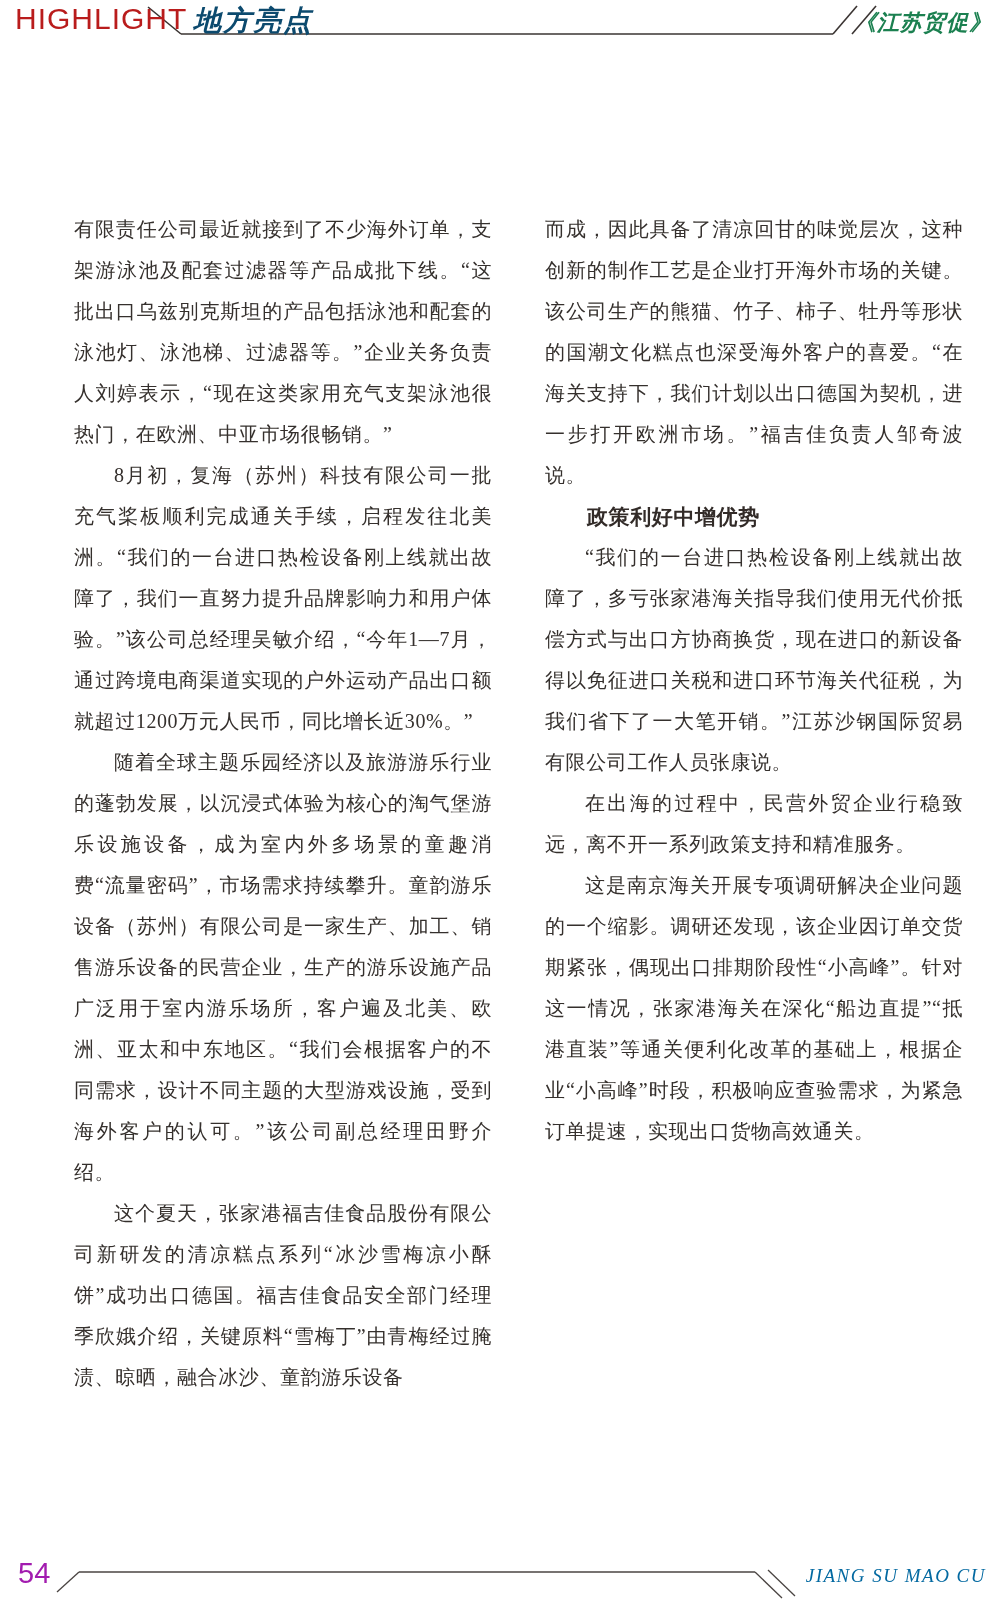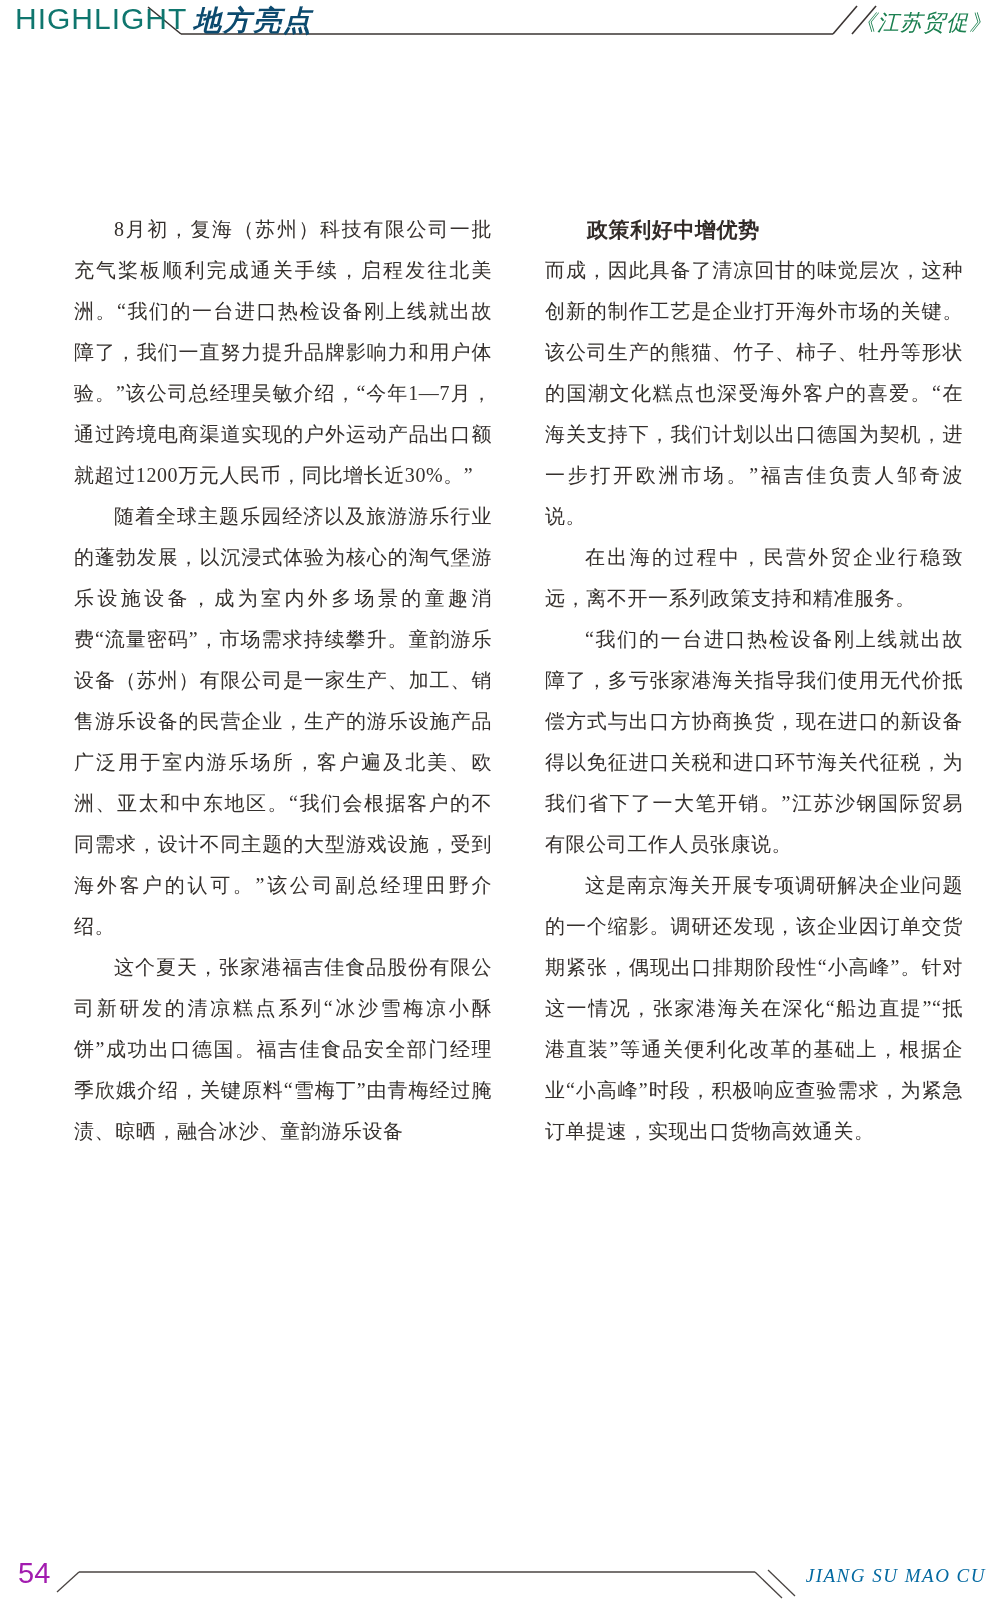--- a/index.html
+++ b/index.html
@@ -22,38 +22,38 @@
     top: 0; left: 0;
     width: 1000px; height: 60px;
   }
   .header svg { position: absolute; top: 0; left: 0; }
   .hl-en {
     position: absolute;
     left: 15px; top: 2px;
     font-family: "Liberation Sans", sans-serif;
     font-size: 30px;
     letter-spacing: 1px;
-    color: #0f766e;
+    color: #b91c1c;
   }
   .hl-cn {
     position: absolute;
     left: 193px; top: 2px;
     font-family: "DejaVu Serif", serif;
     font-size: 28px;
     font-weight: bold;
     font-style: italic;
     color: #0c4a6e;
     letter-spacing: 2px;
   }
   .mag-cn {
     position: absolute;
     right: 8px; top: 8px;
     font-family: "DejaVu Serif", serif;
     font-size: 22px;
-    font-weight: normal;
+    font-weight: bold;
     font-style: italic;
     color: #1b8050;
     letter-spacing: 1px;
   }
 
   
   .column {
     position: absolute;
     top: 209px;
     width: 418px;
@@ -111,29 +111,30 @@
       <line x1="181" y1="34" x2="833" y2="34" stroke="#3a3432" stroke-width="1.6"></line>
       <line x1="833" y1="34" x2="857" y2="6" stroke="#3a3432" stroke-width="1.6"></line>
       <line x1="852" y1="34" x2="876" y2="6" stroke="#3a3432" stroke-width="1.6"></line>
     </svg>
     <div class="hl-en">HIGHLIGHT</div>
     <div class="hl-cn">地方亮点</div>
     <div class="mag-cn">《江苏贸促》</div>
   </div>
 
   <div class="column column-left">
+      <p class="para plain">有限责任公司最近就接到了不少海外订单，支架游泳池及配套过滤器等产品成批下线。“这批出口乌兹别克斯坦的产品包括泳池和配套的泳池灯、泳池梯、过滤器等。”企业关务负责人刘婷表示，“现在这类家用充气支架泳池很热门，在欧洲、中亚市场很畅销。”</p>
       <p class="para indent">8月初，复海（苏州）科技有限公司一批充气桨板顺利完成通关手续，启程发往北美洲。“我们的一台进口热检设备刚上线就出故障了，我们一直努力提升品牌影响力和用户体验。”该公司总经理吴敏介绍，“今年1—7月，通过跨境电商渠道实现的户外运动产品出口额就超过1200万元人民币，同比增长近30%。”</p>
       <p class="para indent">随着全球主题乐园经济以及旅游游乐行业的蓬勃发展，以沉浸式体验为核心的淘气堡游乐设施设备，成为室内外多场景的童趣消费“流量密码”，市场需求持续攀升。童韵游乐设备（苏州）有限公司是一家生产、加工、销售游乐设备的民营企业，生产的游乐设施产品广泛用于室内游乐场所，客户遍及北美、欧洲、亚太和中东地区。“我们会根据客户的不同需求，设计不同主题的大型游戏设施，受到海外客户的认可。”该公司副总经理田野介绍。</p>
       <p class="para indent">这个夏天，张家港福吉佳食品股份有限公司新研发的清凉糕点系列“冰沙雪梅凉小酥饼”成功出口德国。福吉佳食品安全部门经理季欣娥介绍，关键原料“雪梅丁”由青梅经过腌渍、晾晒，融合冰沙、童韵游乐设备</p>
     </div>
   <div class="column column-right">
+      <p class="para plain">而成，因此具备了清凉回甘的味觉层次，这种创新的制作工艺是企业打开海外市场的关键。该公司生产的熊猫、竹子、柿子、牡丹等形状的国潮文化糕点也深受海外客户的喜爱。“在海关支持下，我们计划以出口德国为契机，进一步打开欧洲市场。”福吉佳负责人邹奇波说。</p>
       <p class="para heading">政策利好中增优势</p>
-      <p class="para plain">而成，因此具备了清凉回甘的味觉层次，这种创新的制作工艺是企业打开海外市场的关键。该公司生产的熊猫、竹子、柿子、牡丹等形状的国潮文化糕点也深受海外客户的喜爱。“在海关支持下，我们计划以出口德国为契机，进一步打开欧洲市场。”福吉佳负责人邹奇波说。</p>
+      <p class="para indent">“我们的一台进口热检设备刚上线就出故障了，多亏张家港海关指导我们使用无代价抵偿方式与出口方协商换货，现在进口的新设备得以免征进口关税和进口环节海关代征税，为我们省下了一大笔开销。”江苏沙钢国际贸易有限公司工作人员张康说。</p>
       <p class="para indent">在出海的过程中，民营外贸企业行稳致远，离不开一系列政策支持和精准服务。</p>
-      <p class="para indent">“我们的一台进口热检设备刚上线就出故障了，多亏张家港海关指导我们使用无代价抵偿方式与出口方协商换货，现在进口的新设备得以免征进口关税和进口环节海关代征税，为我们省下了一大笔开销。”江苏沙钢国际贸易有限公司工作人员张康说。</p>
       <p class="para indent">这是南京海关开展专项调研解决企业问题的一个缩影。调研还发现，该企业因订单交货期紧张，偶现出口排期阶段性“小高峰”。针对这一情况，张家港海关在深化“船边直提”“抵港直装”等通关便利化改革的基础上，根据企业“小高峰”时段，积极响应查验需求，为紧急订单提速，实现出口货物高效通关。</p>
     </div>
 
   <div class="footer">
     <svg width="1000" height="57" viewBox="0 0 1000 57">
       <line x1="57" y1="47" x2="79" y2="27" stroke="#4a4442" stroke-width="1.3"></line>
       <line x1="79" y1="27" x2="755" y2="27" stroke="#4a4442" stroke-width="1.3"></line>
       <line x1="755" y1="27" x2="782" y2="53" stroke="#4a4442" stroke-width="1.3"></line>
       <line x1="768" y1="25" x2="795" y2="51" stroke="#4a4442" stroke-width="1.3"></line>
     </svg>

